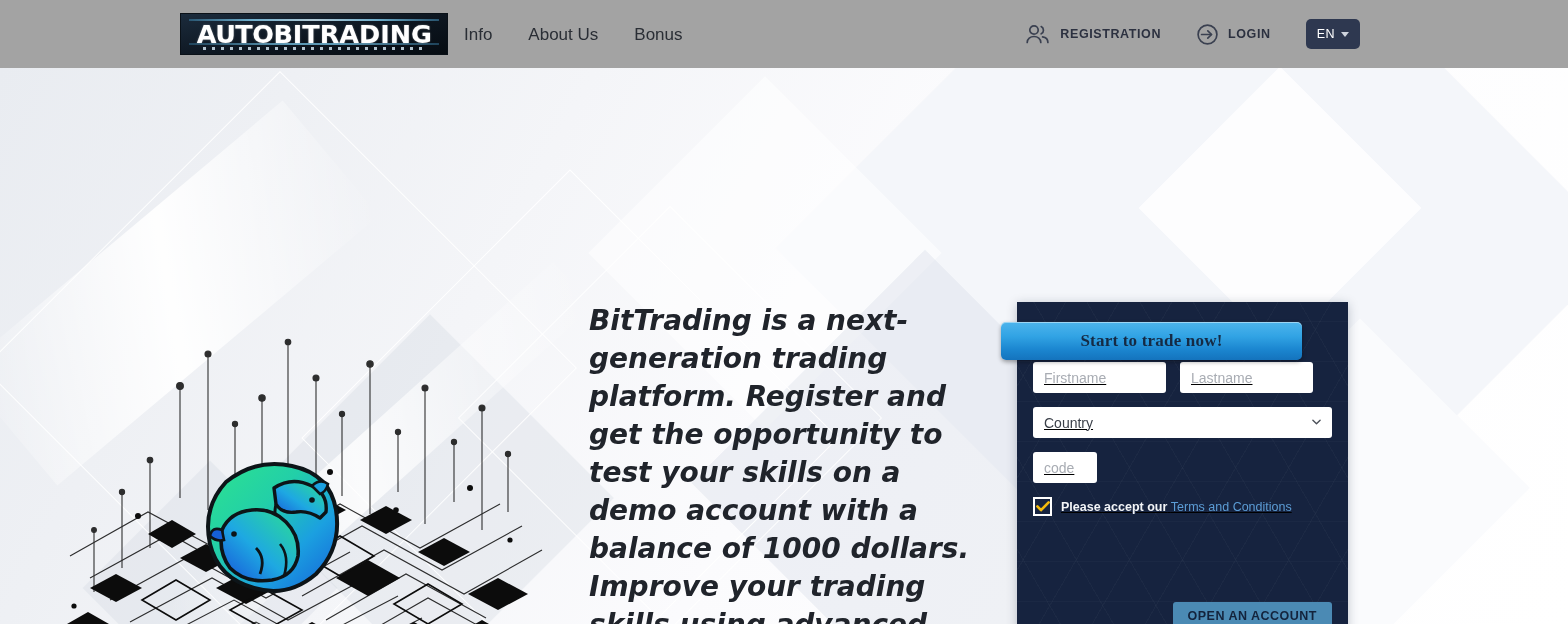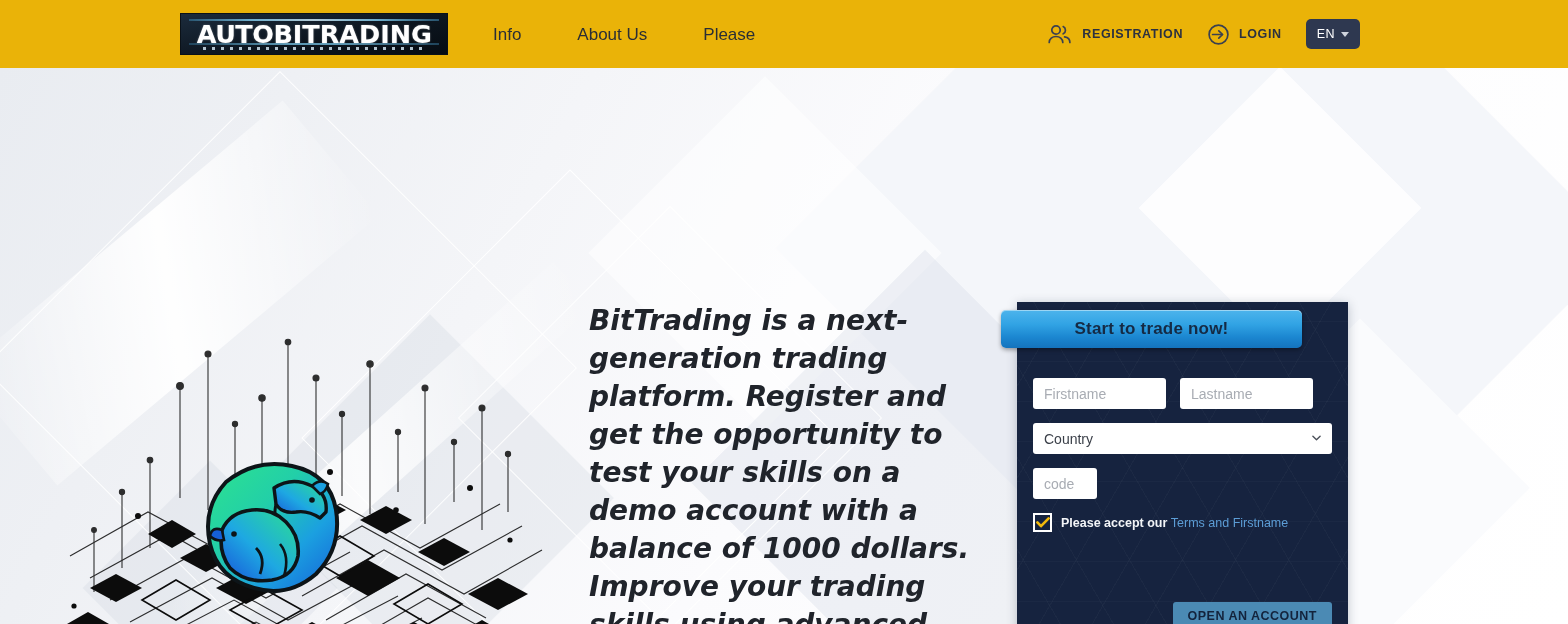--- a/index.html
+++ b/index.html
@@ -7,21 +7,21 @@
     width: 1568px; height: 624px;
     overflow: hidden;
     font-family: "Liberation Sans", sans-serif;
     background: #ffffff;
   }
 
   
   .header {
     position: relative;
     height: 68px;
-    background: #eab308;
+    background: #a3a3a3;
     display: flex;
     align-items: center;
     z-index: 20;
   }
   .logo {
     margin-left: 180px;
     width: 268px;
     height: 42px;
     background: linear-gradient(170deg,#1b2b3c 0%, #0d1620 55%, #060c12 100%);
     border: 1px solid #0a1118;
@@ -58,37 +58,37 @@
     position: relative;
     z-index: 2;
     transform: scaleX(1.02);
     text-shadow: 0 0 2px rgba(255,255,255,.35);
   }
   .logo-text .thin { letter-spacing: 0px; }
 
   .nav {
     display: flex;
     align-items: center;
-    margin-left: 45px;
-    gap: 56px;
+    margin-left: 16px;
+    gap: 36px;
   }
   .nav a {
     font-size: 17px;
     color: #2a2e35;
     text-decoration: none;
     line-height: 1;
     white-space: nowrap;
   }
 
   .header-right {
     margin-left: auto;
     margin-right: 208px;
     display: flex;
     align-items: center;
-    gap: 24px;
+    gap: 35px;
   }
   .hr-item {
     display: flex;
     align-items: center;
     gap: 9px;
     cursor: pointer;
     text-decoration: none;
   }
   .hr-item .lbl {
     font-size: 12.5px;
@@ -252,39 +252,40 @@
     position: absolute; inset: 0;
     background-image:
       repeating-linear-gradient(60deg, rgba(255,255,255,.028) 0 1px, transparent 1px 46px),
       repeating-linear-gradient(-60deg, rgba(255,255,255,.028) 0 1px, transparent 1px 46px),
       repeating-linear-gradient(0deg, rgba(255,255,255,.022) 0 1px, transparent 1px 40px);
     pointer-events: none;
   }
 
   .start-banner {
     position: absolute;
-    left: -16px; top: 8px;
+    left: -16px; top: 20px;
     width: 301px; height: 38px;
     border-radius: 5px;
     background: linear-gradient(180deg,#4db4ec 0%,#31a3e4 38%,#1b86d0 72%,#1473bd 100%);
     box-shadow: 0 2px 4px rgba(0,0,0,.35), inset 0 1px 0 rgba(255,255,255,.45);
     display: flex;
     align-items: center;
     justify-content: center;
     cursor: pointer;
     z-index: 3;
+    font-family: Liberation Serif, serif;
   }
   .start-banner span {
     font-size: 17px;
     font-weight: bold;
     color: #152a44;
     letter-spacing: .2px;
   }
 
-  .fields { position: absolute; left: 16px; top: 76px; width: 299px; z-index: 2; }
+  .fields { position: absolute; left: 16px; top: 60px; width: 299px; z-index: 2; text-decoration: underline; }
   .row { display: flex; gap: 14px; margin-bottom: 14px; }
   .fld {
     height: 31px;
     background: #ffffff;
     border: none;
     border-radius: 3px;
     padding: 0 11px;
     font-family: "Liberation Sans", sans-serif;
     font-size: 14px;
     color: #3a3f48;
@@ -366,21 +367,21 @@
     <div class="logo-text">
       <span>AUTO</span><span class="thin">BITRADING</span>
     </div>
     <div class="logo-rule-bot"></div>
     <div class="logo-dots"></div>
   </div>
 
   <nav class="nav">
     <a href="#">Info</a>
     <a href="#">About Us</a>
-    <a href="#">Please</a>
+    <a href="#">Bonus</a>
   </nav>
 
   <div class="header-right">
 
     <a href="#" class="hr-item">
       <span>
         <svg class="icon-svg" width="26" height="22" viewBox="0 0 26 22" fill="none">
           <circle cx="9" cy="7" r="4.2" stroke="#3a4050" stroke-width="1.7"></circle>
           <path d="M2.2 19.5c0-3.6 3.1-6 6.8-6s6.8 2.4 6.8 6" stroke="#3a4050" stroke-width="1.7" stroke-linecap="round"></path>
           <path d="M16.2 3.6a4 4 0 0 1 0 7.2" stroke="#3a4050" stroke-width="1.7" stroke-linecap="round"></path>
@@ -593,21 +594,21 @@
       </div>
 
       <div class="terms-row">
         <div class="chk">
           <svg width="14" height="11" viewBox="0 0 14 11">
             <path d="M1.4 5.4 L5 9.2 L12.6 1.4" stroke="#f2b90c" stroke-width="2.6" fill="none" stroke-linecap="round" stroke-linejoin="round"></path>
           </svg>
         </div>
         <div class="terms-text">
           <span>Please accept our</span>
-          <a href="#" class="terms-link">Terms and Firstname</a>
+          <a href="#" class="terms-link">Terms and Conditions</a>
         </div>
       </div>
 
     </div>
 
     <button class="open-acct">OPEN AN ACCOUNT</button>
   </div>
 
 </div>
 

